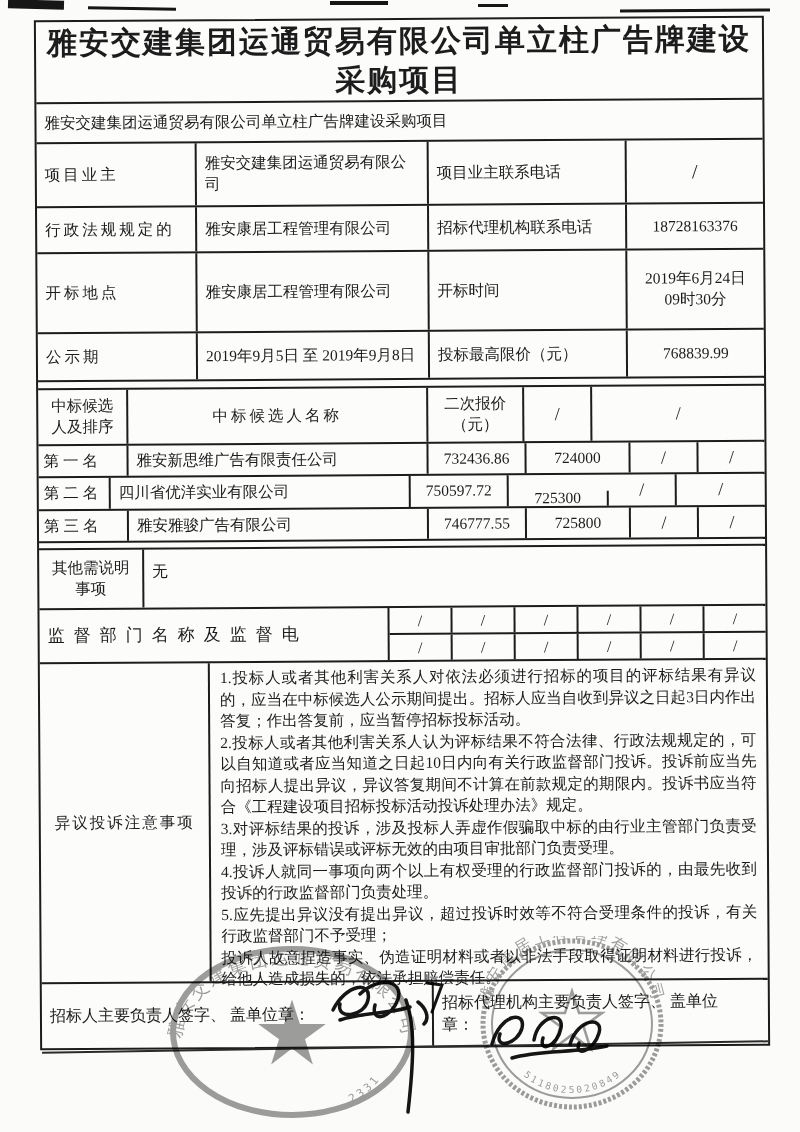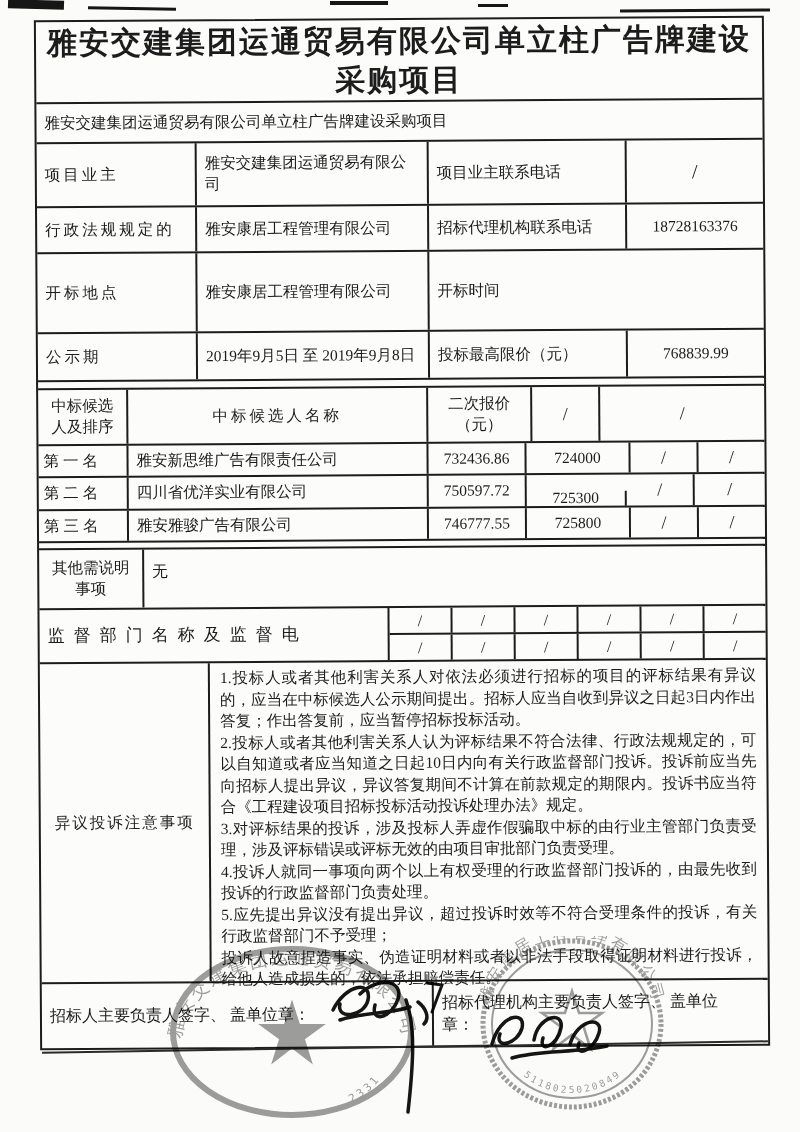--- a/index.html
+++ b/index.html
@@ -63,50 +63,51 @@
       <div class="cell lbl" style="width:160px;">行政法规规定的</div>
       <div class="cell" style="width:232px;">雅安康居工程管理有限公司</div>
       <div class="cell" style="width:198px;">招标代理机构联系电话</div>
       <div class="cell c grow">18728163376</div>
     </div>
 
     <div class="row" style="height:80px;">
       <div class="cell lbl" style="width:160px;">开标地点</div>
       <div class="cell" style="width:232px;">雅安康居工程管理有限公司</div>
       <div class="cell" style="width:198px;">开标时间</div>
+      <div class="cell c grow">2019年6月24日 09时30分</div>
     </div>
 
     <div class="row" style="height:48px;">
       <div class="cell lbl" style="width:160px;">公示期</div>
       <div class="cell" style="width:232px;">2019年9月5日 至 2019年9月8日</div>
       <div class="cell" style="width:198px;">投标最高限价（元）</div>
       <div class="cell c grow">768839.99</div>
     </div>
 
     <div class="gap"></div>
 
     <div class="row" style="height:56px;">
       <div class="cell c" style="width:90px;padding:2px 6px;">中标候选人及排序</div>
       <div class="cell c" style="width:300px;letter-spacing:3px;">中标候选人名称</div>
-      <div class="cell c" style="width:104px;padding:20px 12px;">二次报价（元）</div>
+      <div class="cell c" style="width:96px;padding:20px 12px;">二次报价（元）</div>
       <div class="cell c" style="width:68px;font-size:18px;">/</div>
       <div class="cell c grow" style="font-size:18px;">/</div>
     </div>
 
     <div class="row" style="height:32px;">
       <div class="cell" style="width:90px;letter-spacing:4px;padding:2px 5px;">第一名</div>
       <div class="cell" style="width:300px;">雅安新思维广告有限责任公司</div>
       <div class="cell c" style="width:98px;padding:2px 2px;">732436.86</div>
       <div class="cell c" style="width:104px;">724000</div>
       <div class="cell c" style="width:68px;font-size:18px;">/</div>
       <div class="cell c grow" style="font-size:18px;">/</div>
     </div>
 
     <div class="row" style="height:33px;">
-      <div class="cell" style="width:90px;letter-spacing:4px;padding:10px 5px;">第二名</div>
+      <div class="cell" style="width:72px;letter-spacing:4px;padding:10px 5px;">第二名</div>
       <div class="cell" style="width:300px;">四川省优洋实业有限公司</div>
       <div class="cell c" style="width:98px;padding:2px 2px;">750597.72</div>
       <div class="cell c" style="width:100px;margin-top:16px;">725300</div>
       <div class="cell c" style="width:68px;font-size:18px;">/</div>
       <div class="cell c grow" style="font-size:18px;">/</div>
     </div>
 
     <div class="row" style="height:32px;">
       <div class="cell" style="width:90px;letter-spacing:4px;padding:2px 5px;">第三名</div>
       <div class="cell" style="width:300px;">雅安雅骏广告有限公司</div>

